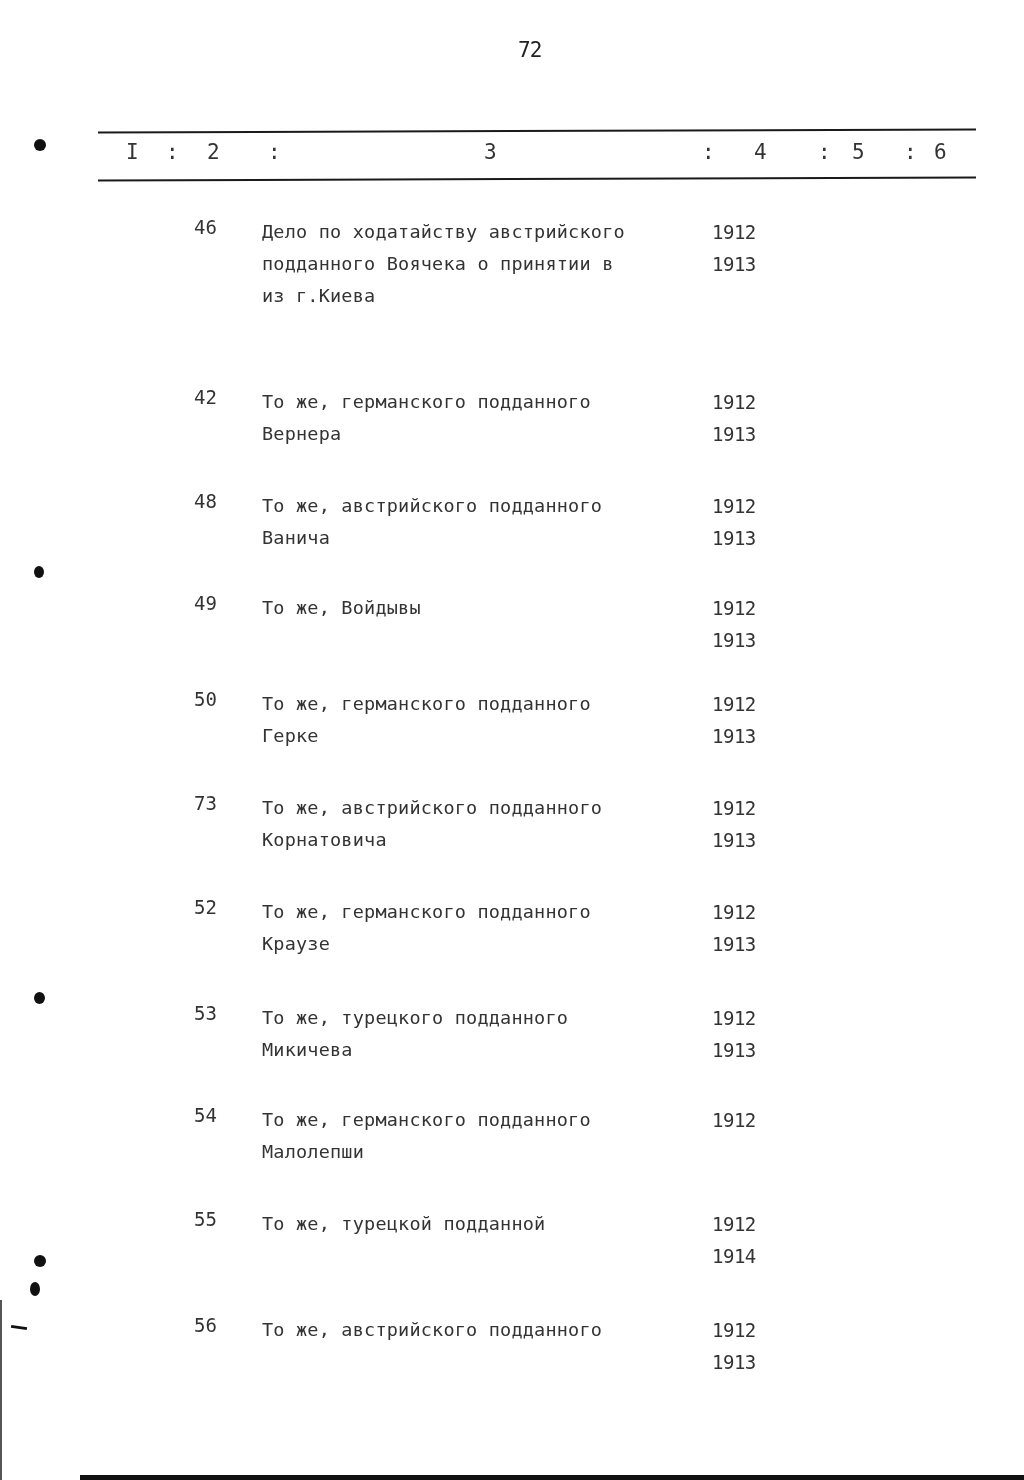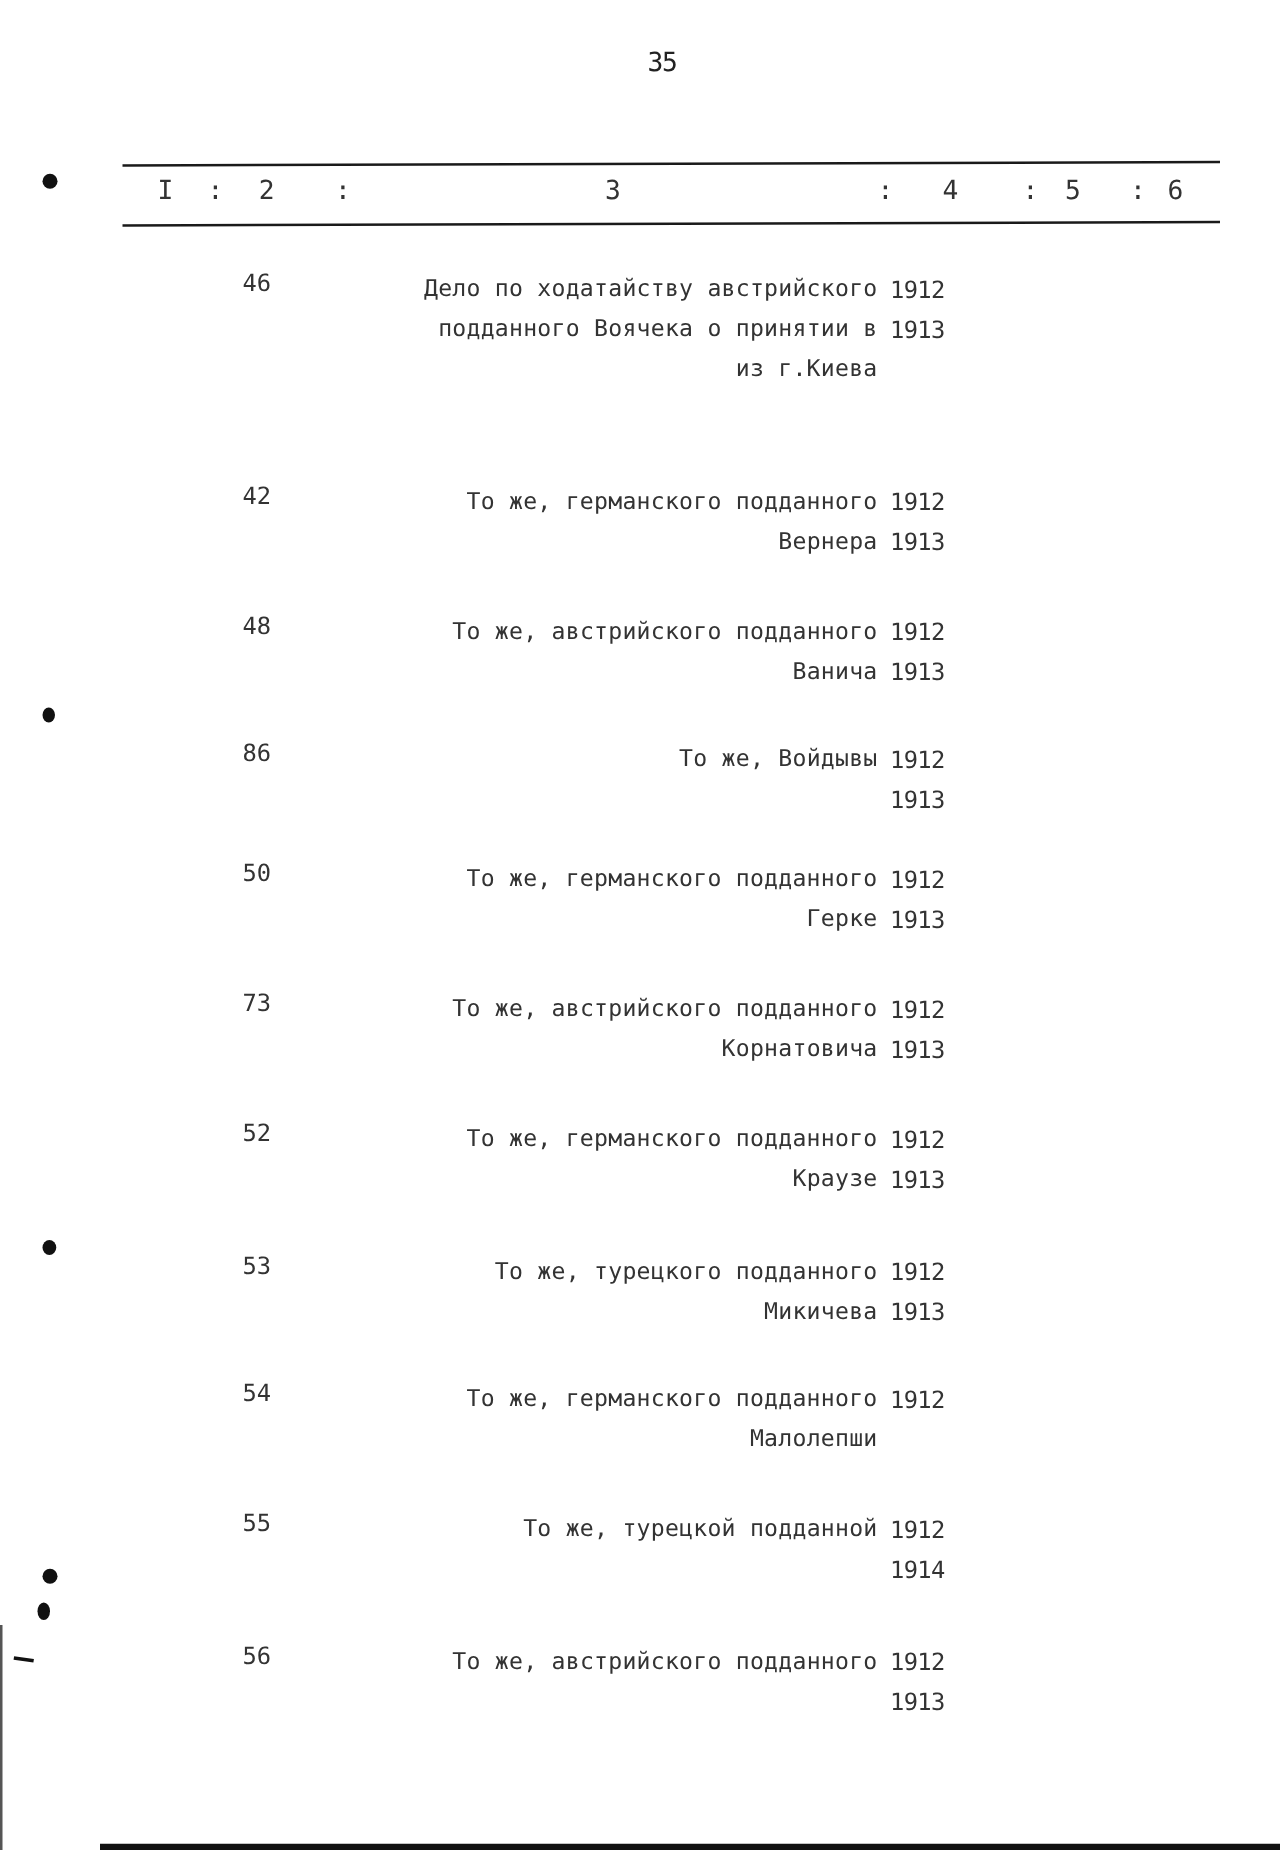--- a/index.html
+++ b/index.html
@@ -24,21 +24,20 @@
     }
     .header span { position: absolute; top: 0; }
     .entry { position: absolute; left: 0; width: 1024px; }
     .entry .num {
       position: absolute; left: 146px; font-size: 19px; color: #333; margin-left: 48px;
     }
     .entry .desc {
       position: absolute; left: 262px; width: 440px;
       font-size: 18.5px; line-height: 32px; color: #333;
       letter-spacing: 0.2px;
-      text-align: right;
     }
     .entry .desc .line { display: block; white-space: nowrap; }
     .entry .years {
       position: absolute; left: 712px; font-size: 19px; line-height: 32px;
       color: #333; letter-spacing: -0.5px;
     }
     .entry .years .yr { display: block; }
     .hole {
       position: absolute; background: #111; border-radius: 50%;
     }
@@ -50,21 +49,21 @@
       background: #111;
     }
     .left-edge {
       position: absolute; left: 0; top: 1300px; width: 2px; height: 180px;
       background: #555;
     }
   </style>
 </head>
 <body>
 
-<div class="page-num">35</div>
+<div class="page-num">72</div>
 
 <div class="rule top"></div>
 <div class="header">
   <span style="left:126px">I</span>
   <span style="left:166px">:</span>
   <span style="left:207px">2</span>
   <span style="left:268px">:</span>
   <span style="left:484px">3</span>
   <span style="left:702px">:</span>
   <span style="left:754px">4</span>
@@ -106,21 +105,21 @@
     <span class="line">То же, австрийского подданного</span>
     <span class="line">Ванича</span>
   </div>
   <div class="years">
     <span class="yr">1912</span>
     <span class="yr">1913</span>
   </div>
 </div>
 
 <div class="entry" style="top:592px">
-  <span class="num">86</span>
+  <span class="num">49</span>
   <div class="desc">
     <span class="line">То же, Войдывы</span>
   </div>
   <div class="years">
     <span class="yr">1912</span>
     <span class="yr">1913</span>
   </div>
 </div>
 
 <div class="entry" style="top:688px">

